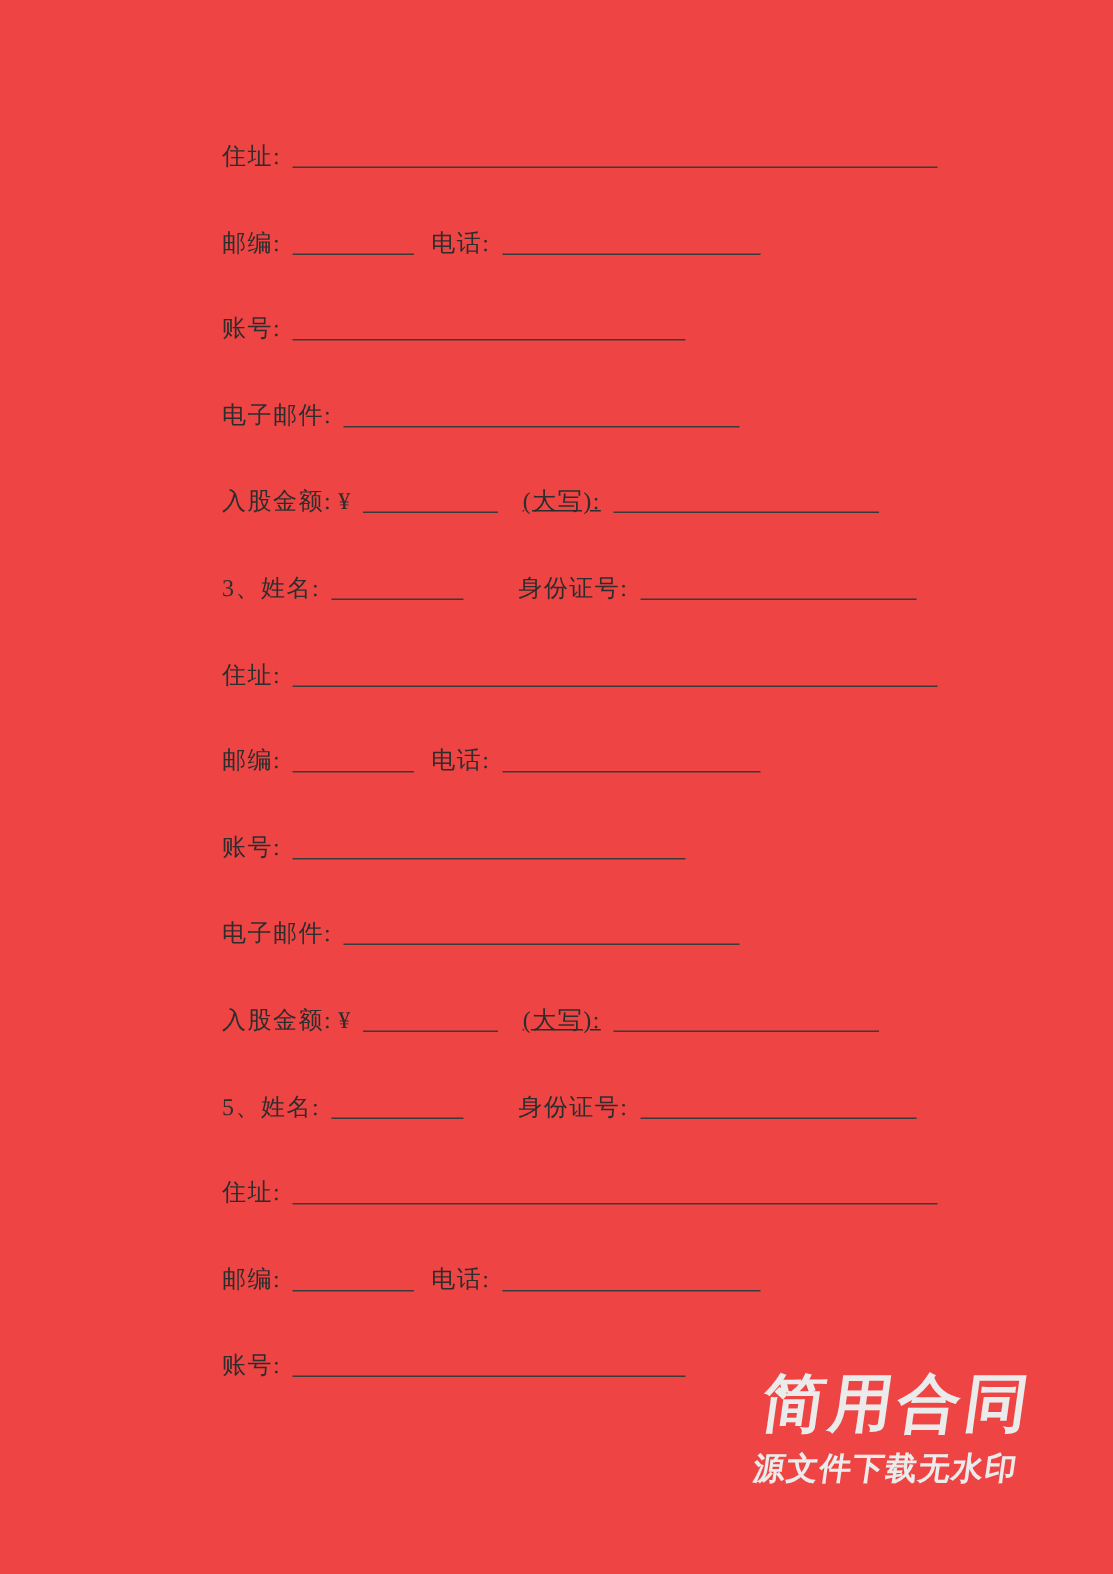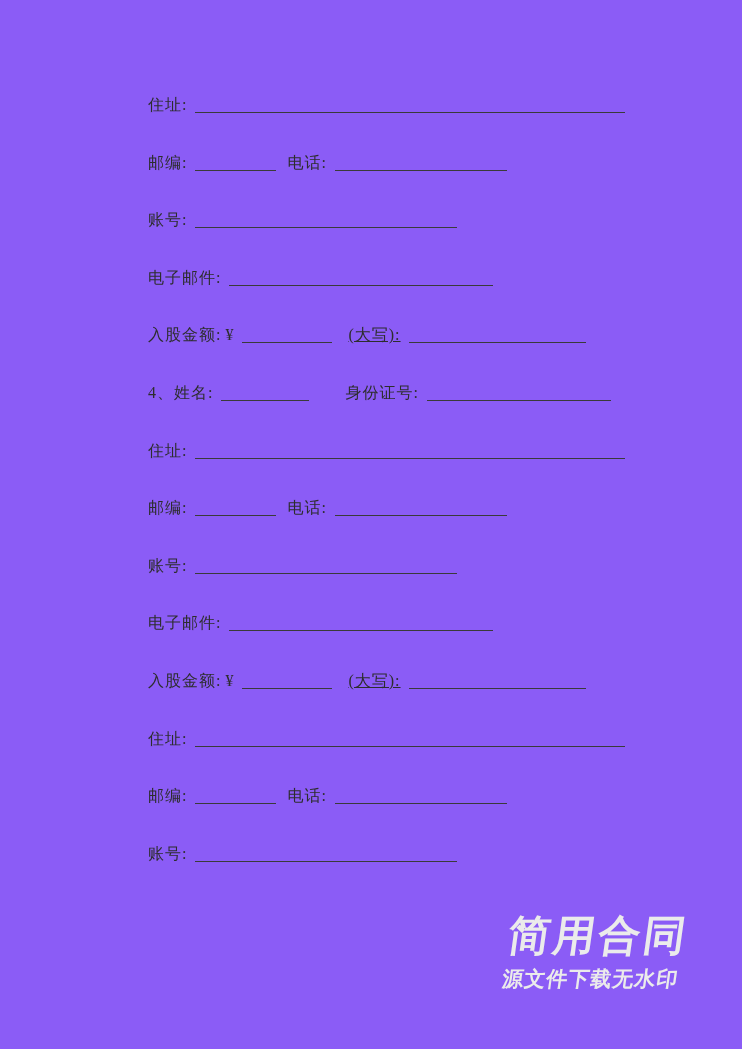--- a/index.html
+++ b/index.html
@@ -4,21 +4,21 @@
 <style>
   html, body {
     margin: 0;
     padding: 0;
     background: #ffffff;
   }
   .page {
     position: relative;
     width: 742px;
     height: 1049px;
-    background: #8b5cf6;
+    background: #ef4444;
     overflow: hidden;
     font-family: "Liberation Serif", "DejaVu Serif", serif;
   }
   .form {
     position: absolute;
     left: 148px;
     top: 94px;
     width: 560px;
   }
   .row {
@@ -92,21 +92,21 @@
 
     <div class="row">
       <span class="lbl">电子邮件:</span><span class="blank w264"></span>
     </div>
 
     <div class="row">
       <span class="lbl">入股金额:</span><span class="cur">¥</span><span class="blank w90"></span><span class="lbl ml16">(大写):</span><span class="blank w177"></span>
     </div>
 
     <div class="row">
-      <span class="lbl">4、姓名:</span><span class="blank w88"></span><span class="lbl ml22">身份证号:</span><span class="blank w184"></span>
+      <span class="lbl">3、姓名:</span><span class="blank w88"></span><span class="lbl ml22">身份证号:</span><span class="blank w184"></span>
     </div>
 
     <div class="row">
       <span class="lbl">住址:</span><span class="blank w430"></span>
     </div>
 
     <div class="row">
       <span class="lbl">邮编:</span><span class="blank w81"></span><span class="lbl ml11">电话:</span><span class="blank w172"></span>
     </div>
 
@@ -115,20 +115,23 @@
     </div>
 
     <div class="row">
       <span class="lbl">电子邮件:</span><span class="blank w264"></span>
     </div>
 
     <div class="row">
       <span class="lbl">入股金额:</span><span class="cur">¥</span><span class="blank w90"></span><span class="lbl ml16">(大写):</span><span class="blank w177"></span>
     </div>
 
+    <div class="row">
+      <span class="lbl">5、姓名:</span><span class="blank w88"></span><span class="lbl ml22">身份证号:</span><span class="blank w184"></span>
+    </div>
 
     <div class="row">
       <span class="lbl">住址:</span><span class="blank w430"></span>
     </div>
 
     <div class="row">
       <span class="lbl">邮编:</span><span class="blank w81"></span><span class="lbl ml11">电话:</span><span class="blank w172"></span>
     </div>
 
     <div class="row">

